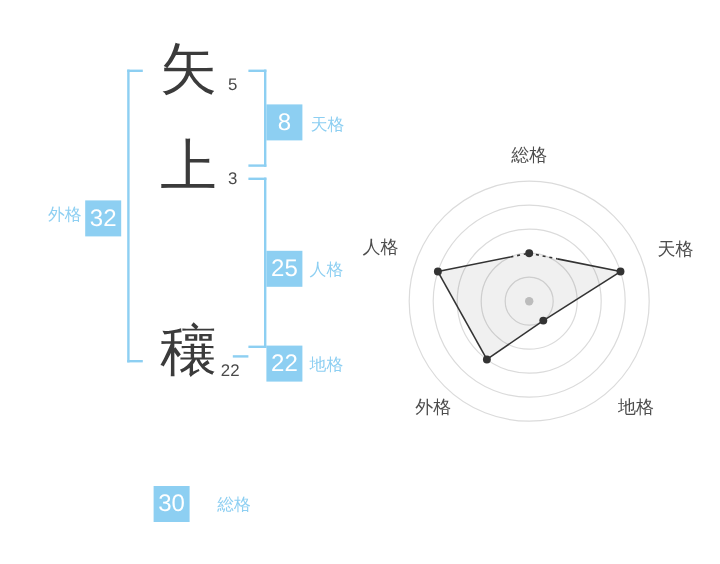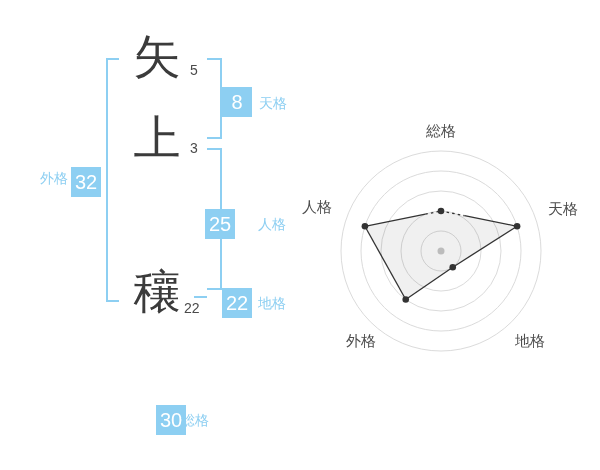--- a/index.html
+++ b/index.html
@@ -39,28 +39,28 @@
 <div class="abs stroke-num" style="left:190px;top:141px;">3</div>
 
 <div class="abs name-char" style="left:125px;top:268px;">穰</div>
 <div class="abs stroke-num" style="left:184px;top:301px;">22</div>
 
 <div class="abs bracket bracket-right" style="left:207px;top:58px;width:13px;height:77px;"></div>
 <div class="abs kaku-box" style="left:222px;top:87px;">8</div>
 <div class="abs kaku-label" style="left:259px;top:96px;">天格</div>
 
 <div class="abs bracket bracket-right" style="left:207px;top:148px;width:13px;height:138px;"></div>
-<div class="abs kaku-box" style="left:205px;top:209px;">25</div>
+<div class="abs kaku-box" style="left:222px;top:209px;">25</div>
 <div class="abs kaku-label" style="left:258px;top:217px;">人格</div>
 
 <div class="abs tick" style="left:194px;top:296px;width:13px;height:2px;"></div>
 <div class="abs kaku-box" style="left:222px;top:288px;">22</div>
 <div class="abs kaku-label" style="left:258px;top:296px;">地格</div>
 
-<div class="abs kaku-box" style="left:156px;top:405px;">30</div>
+<div class="abs kaku-box" style="left:128px;top:405px;">30</div>
 <div class="abs kaku-label" style="left:181px;top:413px;">総格</div>
 
 <svg id="radar" class="abs" style="left:290px;top:110px;" width="300" height="250" viewBox="0 0 300 250">
     <circle cx="151" cy="141" r="20" fill="none" stroke="#dbdbdb" stroke-width="1"></circle>
     <circle cx="151" cy="141" r="40" fill="none" stroke="#dbdbdb" stroke-width="1"></circle>
     <circle cx="151" cy="141" r="60" fill="none" stroke="#dbdbdb" stroke-width="1"></circle>
     <circle cx="151" cy="141" r="80" fill="none" stroke="#dbdbdb" stroke-width="1"></circle>
     <circle cx="151" cy="141" r="100" fill="none" stroke="#dbdbdb" stroke-width="1"></circle>
     <circle cx="151" cy="141" r="3.5" fill="#c8c8c8"></circle>
     <polygon points="151,101 227.0845213036123,116.2786404500042 162.75570504584945,157.18033988749895 115.73288486245161,189.54101966249686 74.91547869638772,116.27864045000419" fill="rgba(0,0,0,0.06)" stroke="none"></polygon>

